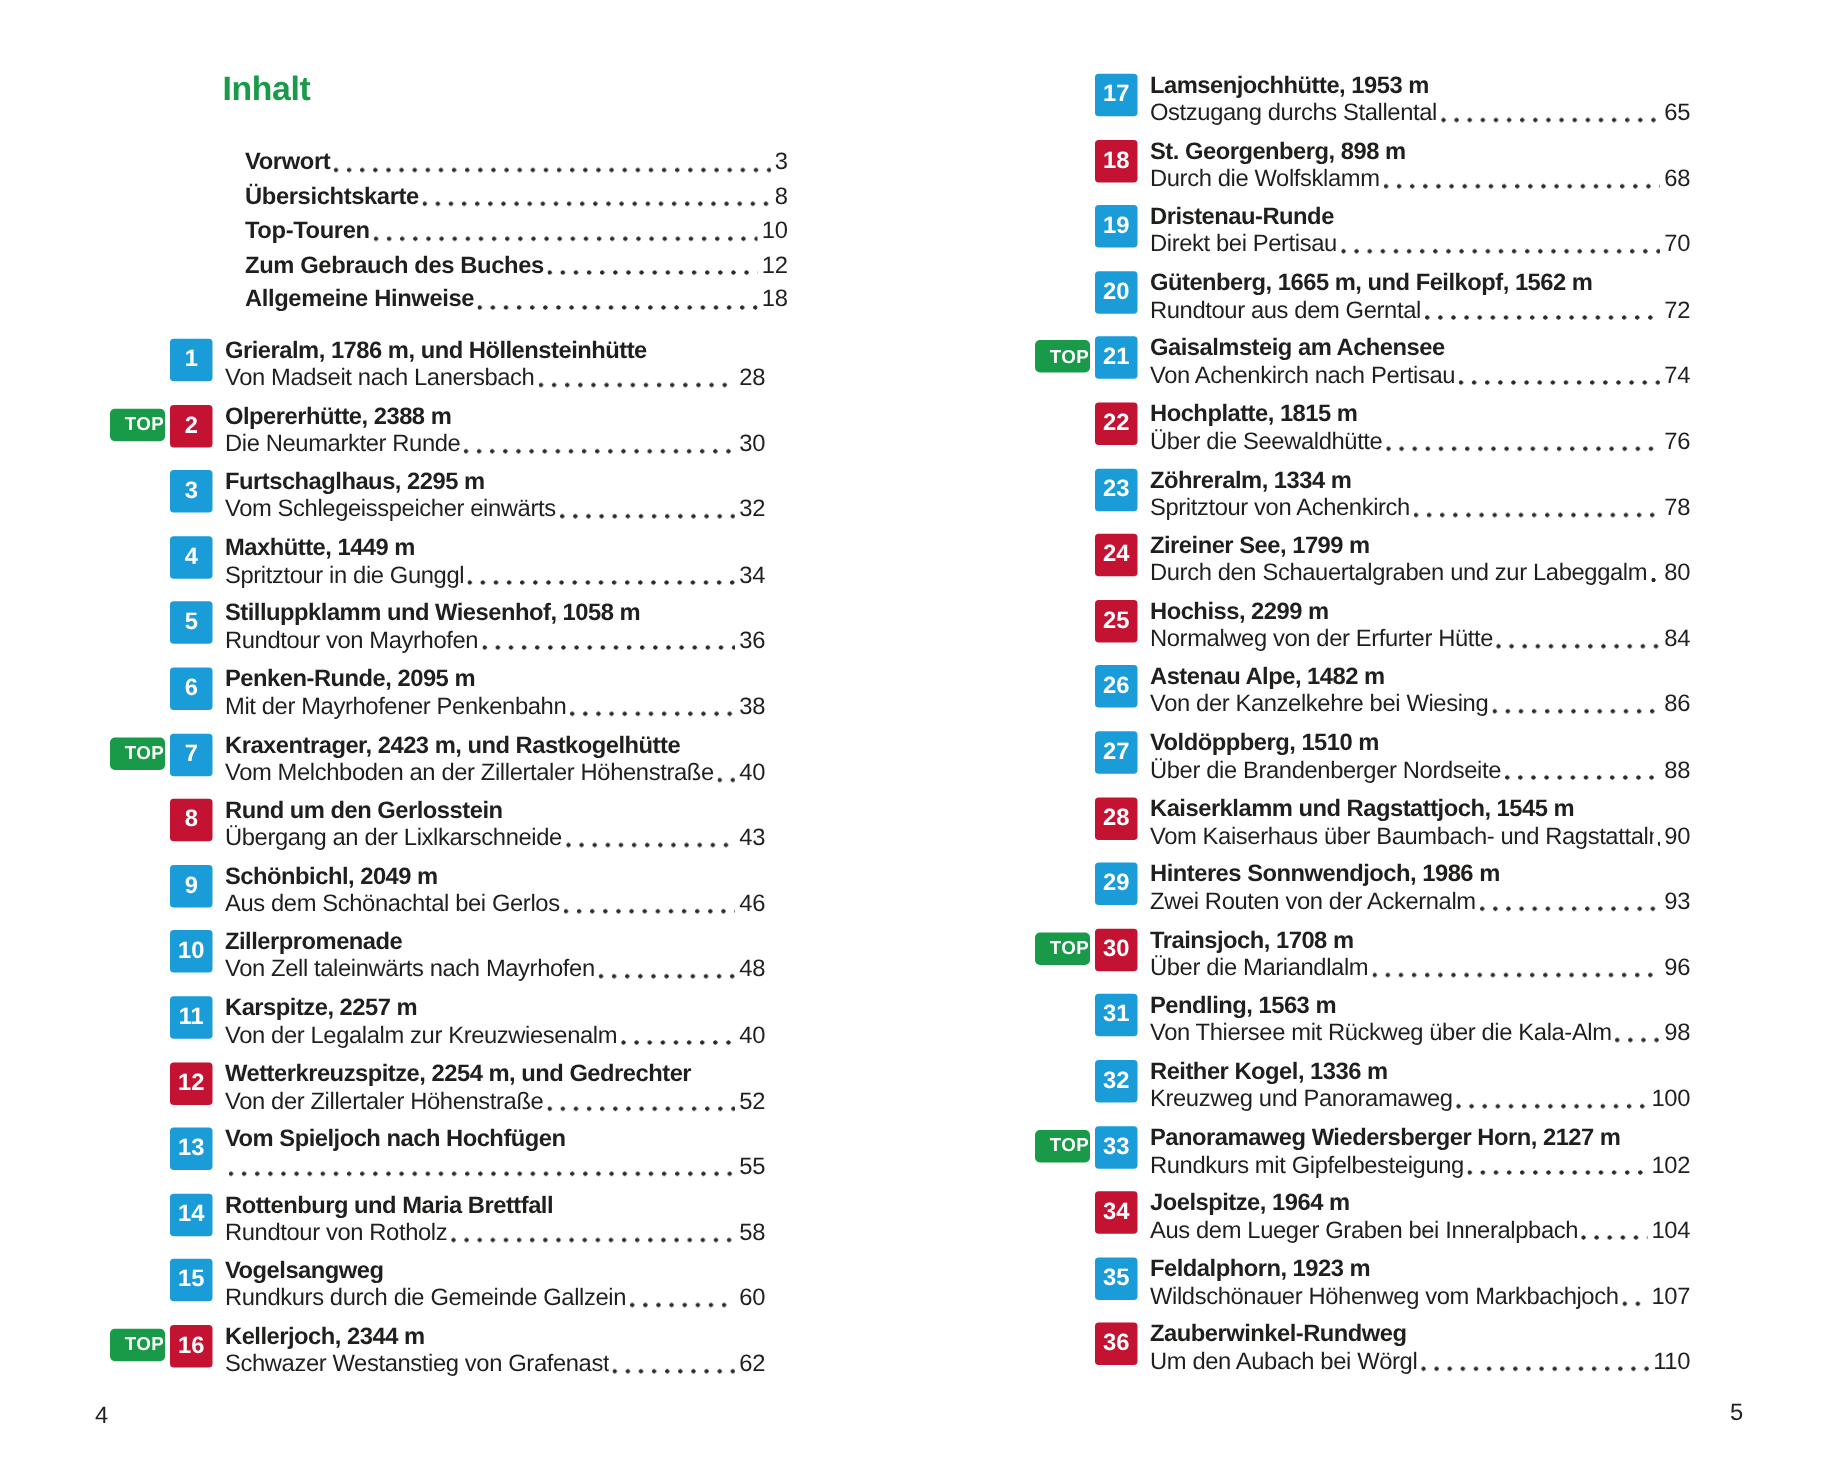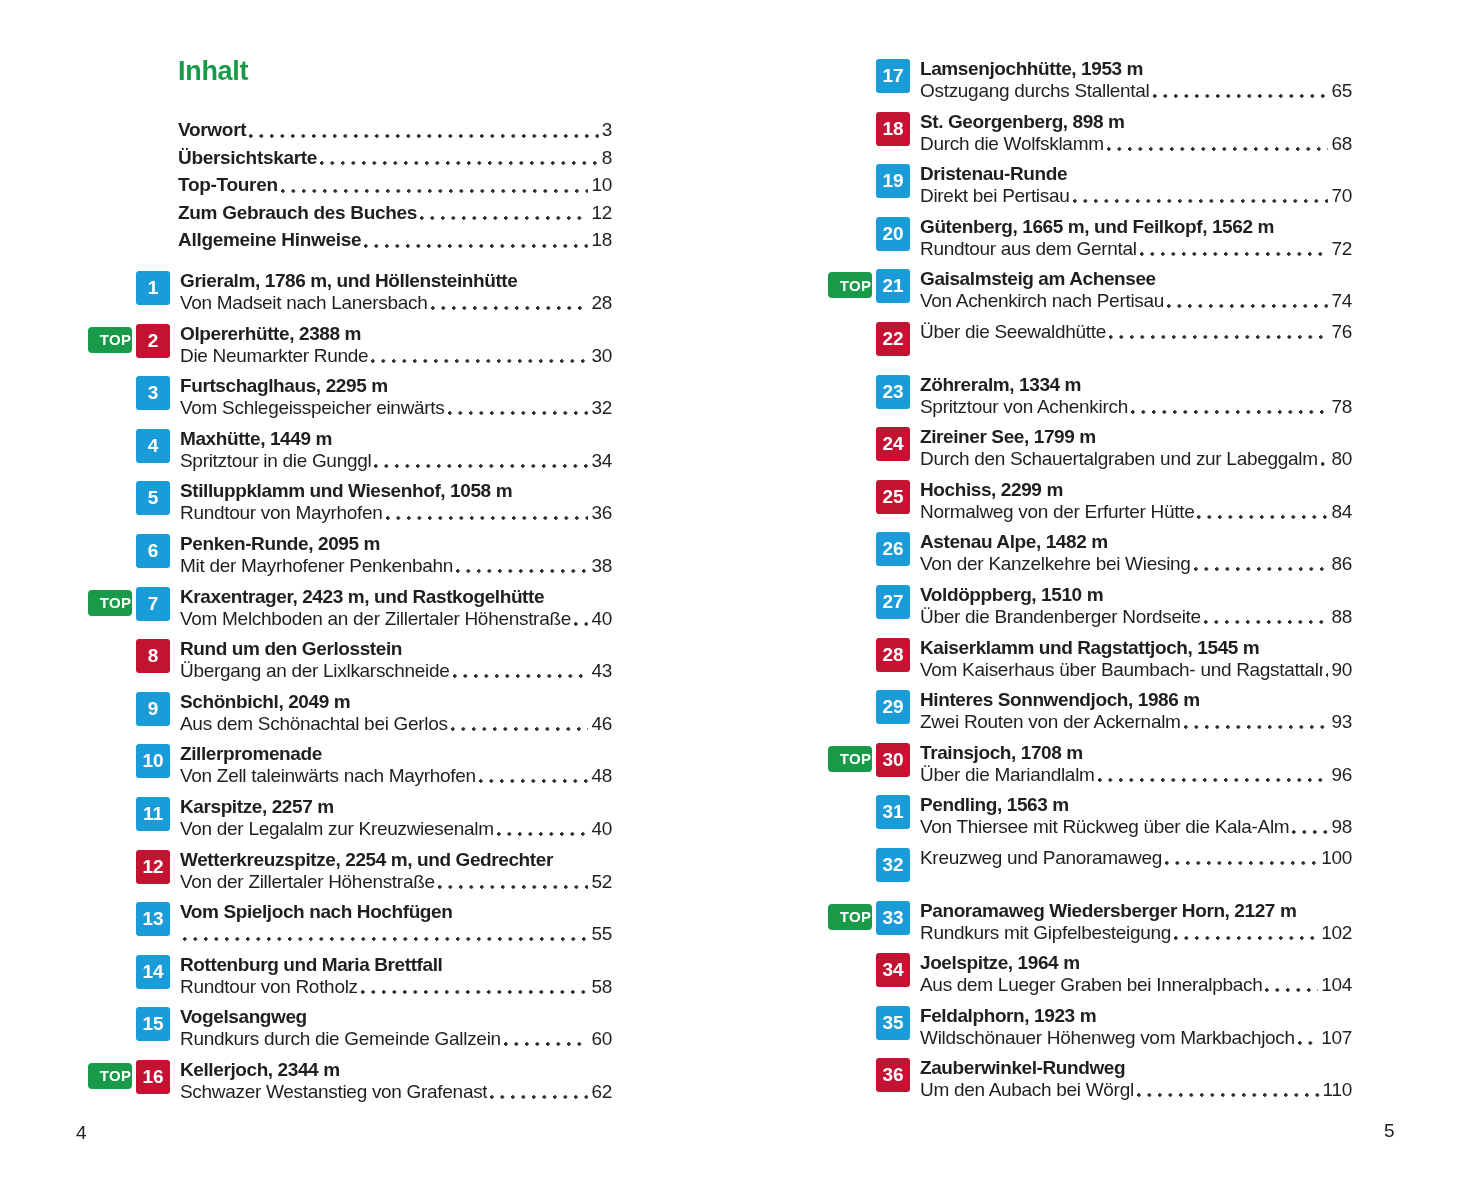--- a/index.html
+++ b/index.html
@@ -27,21 +27,21 @@
     position: absolute;
     left: 178px; top: 56px;
     margin: 0;
     font-size: 27px; line-height: 30px;
     font-weight: bold;
     letter-spacing: -0.3px;
     color: var(--green);
   }
   .front-matter {
     position: absolute;
-    left: 178px; top: 116px;
+    left: 196px; top: 116px;
     width: 434px;
   }
   .fm-row {
     display: flex;
     align-items: baseline;
     height: 27.5px;
     font-size: 19px; line-height: 27.5px;
     letter-spacing: -0.3px;
   }
   .fm-label { font-weight: bold; white-space: nowrap; }
@@ -480,20 +480,21 @@
       </span>
     </span>
   </div>
 
   <div class="entry">
     <span class="top-slot"><span class="top-badge hidden"></span></span>
     <span class="badge-slot">
           <span class="num-badge red">22</span>
         </span>
     <span class="lines">
+      <span class="title">Hochplatte, 1815 m</span>
       <span class="sub">
         <span class="sub-text">Über die Seewaldhütte</span>
         <span class="leader"></span>
         <span class="pg">76</span>
       </span>
     </span>
   </div>
 
   <div class="entry">
     <span class="top-slot"><span class="top-badge hidden"></span></span>
@@ -629,20 +630,21 @@
       </span>
     </span>
   </div>
 
   <div class="entry">
     <span class="top-slot"><span class="top-badge hidden"></span></span>
     <span class="badge-slot">
           <span class="num-badge blue">32</span>
         </span>
     <span class="lines">
+      <span class="title">Reither Kogel, 1336 m</span>
       <span class="sub">
         <span class="sub-text">Kreuzweg und Panoramaweg</span>
         <span class="leader"></span>
         <span class="pg">100</span>
       </span>
     </span>
   </div>
 
   <div class="entry">
     <span class="top-slot"><span class="top-badge">TOP</span></span>

